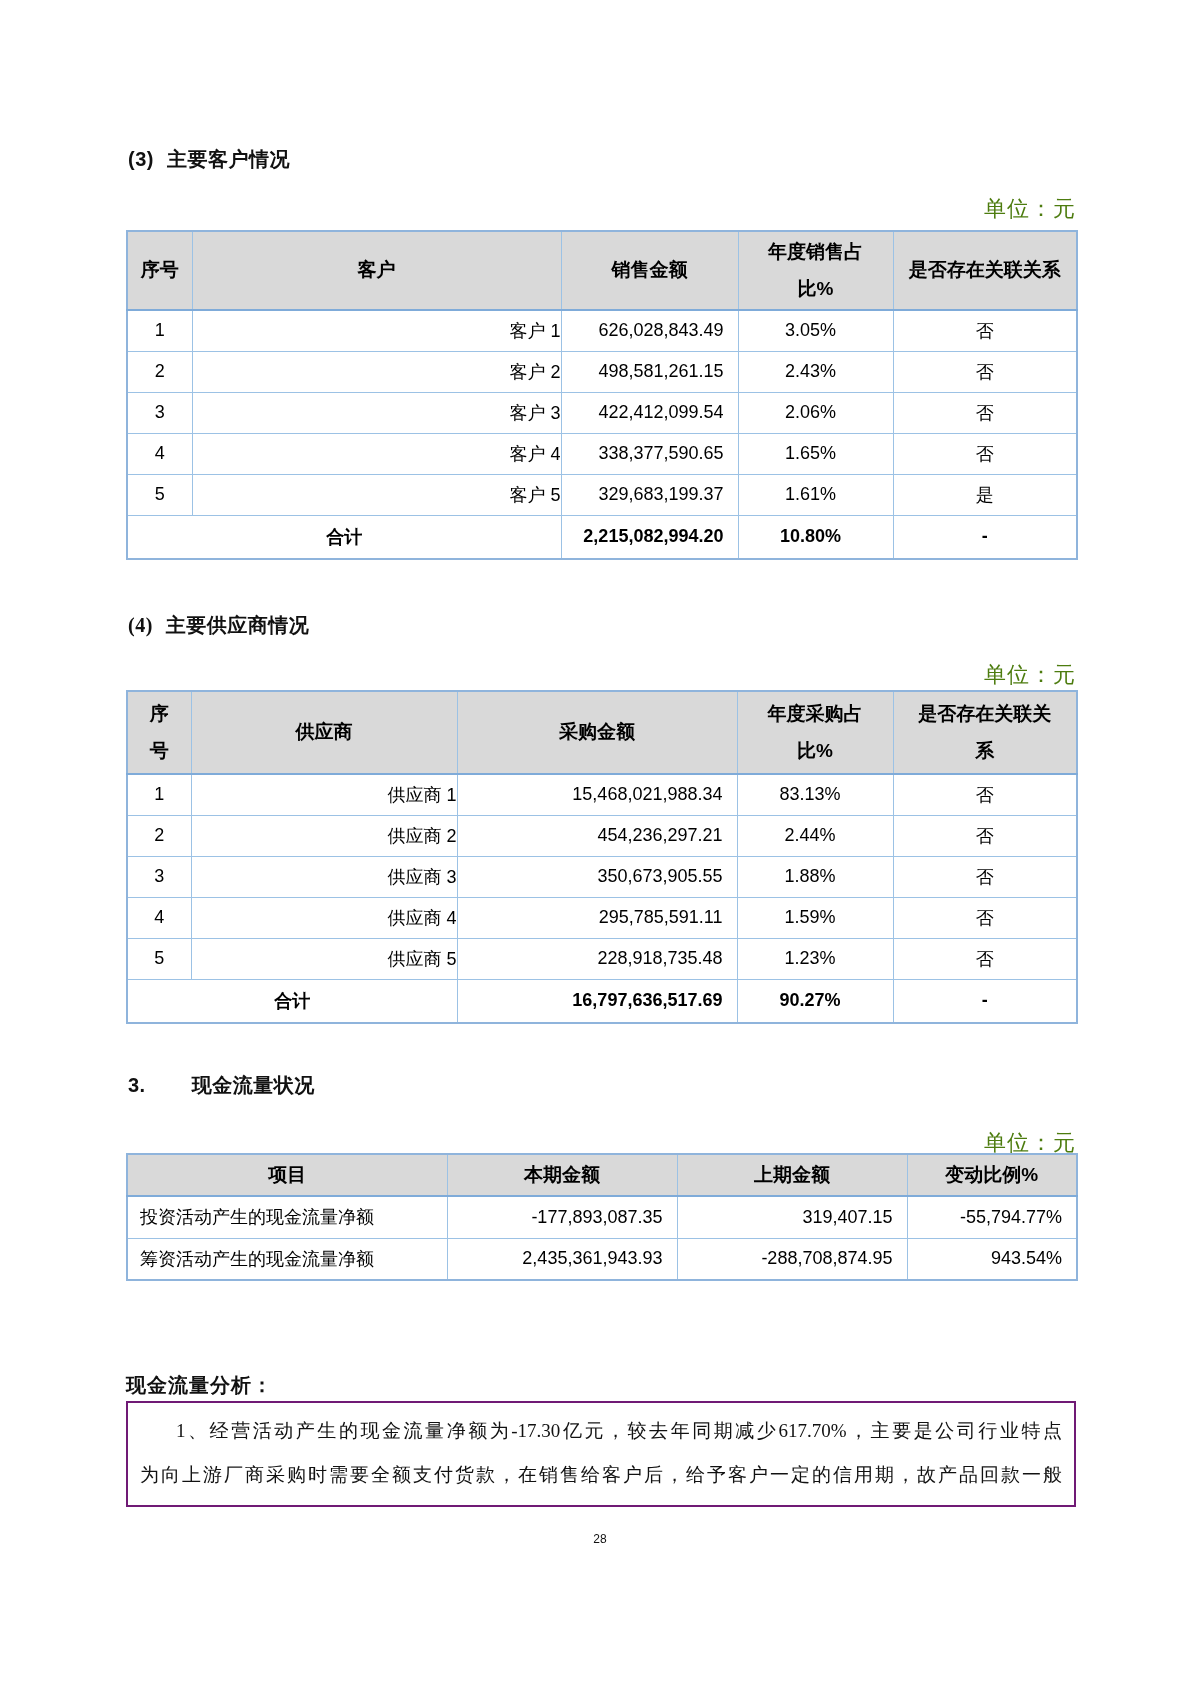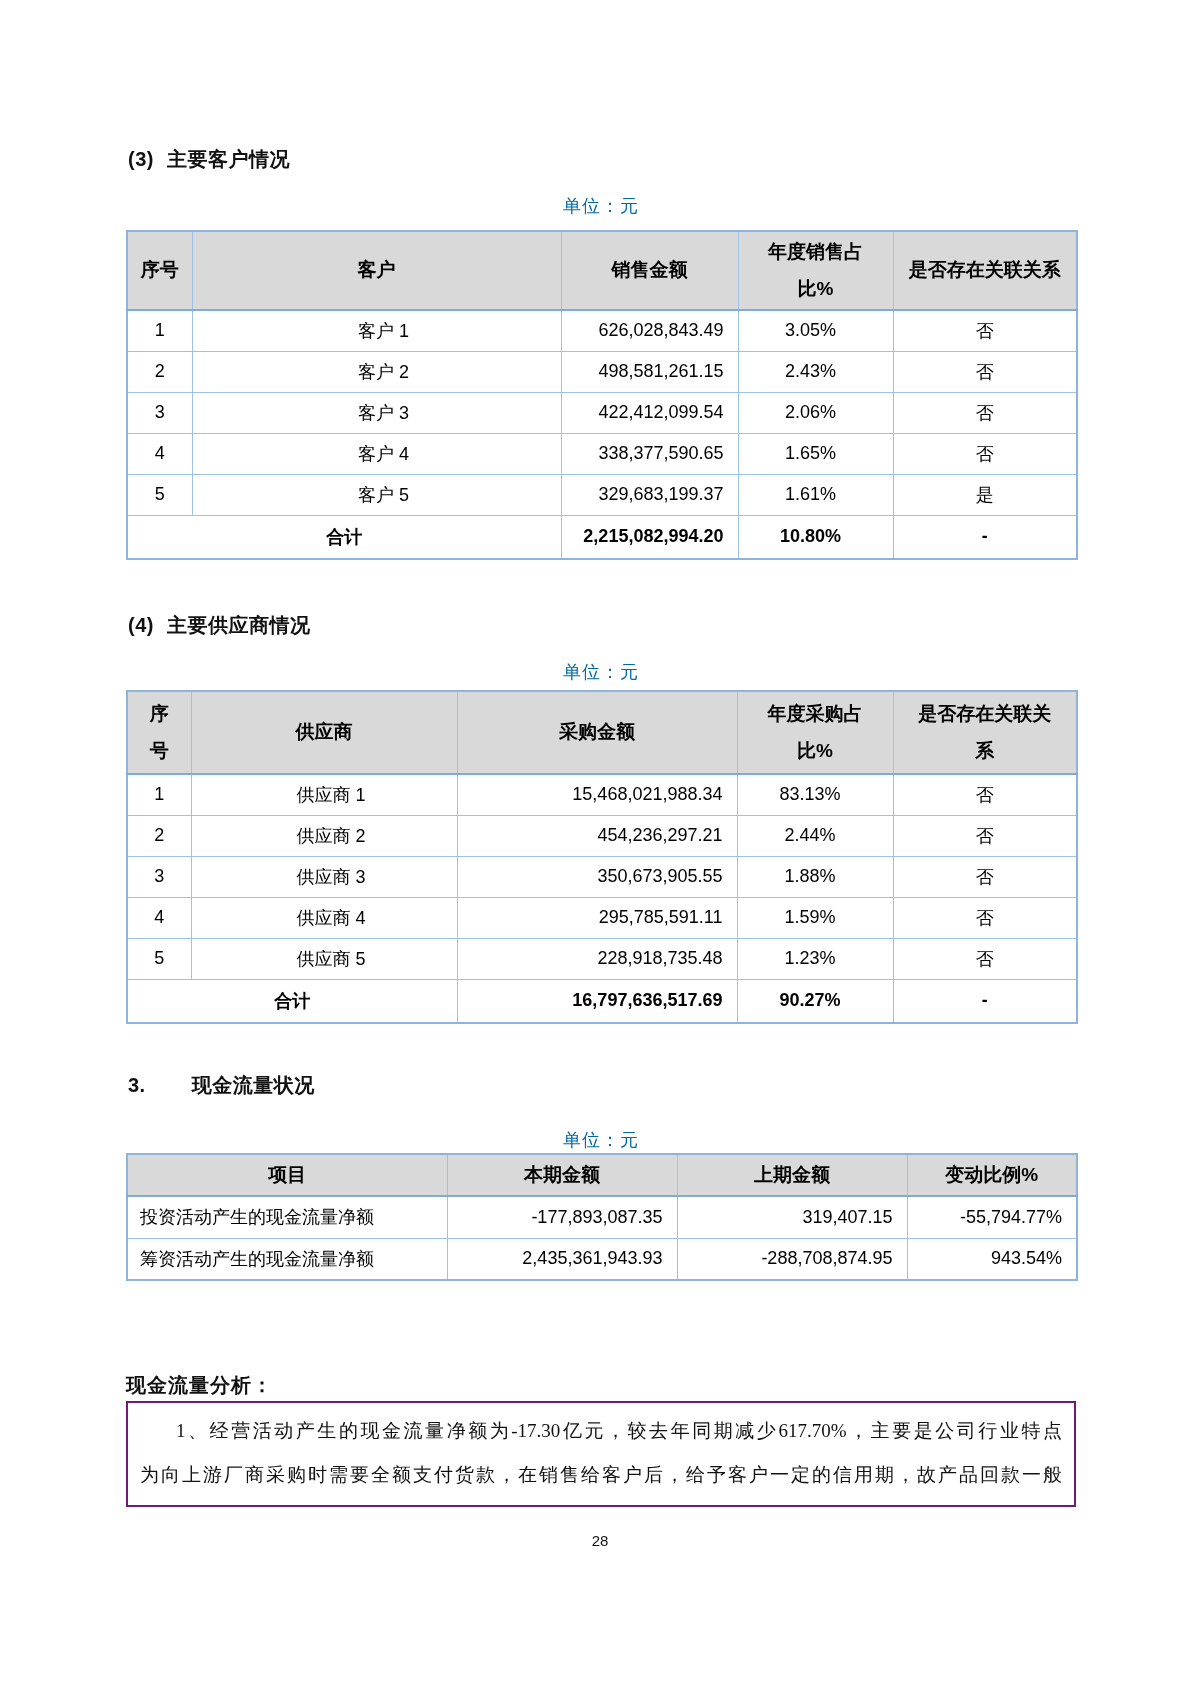--- a/index.html
+++ b/index.html
@@ -8,21 +8,21 @@
     position:relative; width:1200px; height:1696px; background:#ffffff;
     font-family:"Liberation Sans","DejaVu Sans",sans-serif; color:#000;
     overflow:hidden;
   }
   .abs { position:absolute; }
 
   .sec-heading { font-size:20px; font-weight:bold; color:#111; letter-spacing:0.5px; }
   .sec-heading .num { display:inline-block; margin-right:13px; }
   .sec-heading .num.wide { margin-right:46px; }
 
-  .unit-line { width:950px; text-align:center; font-size:18px; color:#0369a1; letter-spacing:1px; }
+  .unit-line { width:950px; text-align:right; font-size:22px; color:#4d7c0f; letter-spacing:1px; }
 
   table.doc {
     border-collapse:collapse; table-layout:fixed; width:950px;
     border:2px solid #8FB4DC;
   }
   table.doc th, table.doc td {
     border:1px solid #9CC2E5; vertical-align:middle; overflow:hidden;
   }
   table.doc th {
     background:#D9D9D9; font-weight:bold; font-size:19px;
@@ -31,37 +31,37 @@
   table.doc td { font-size:18px; background:#fff; }
   .hl { display:block; line-height:1.9; }
   tr.hdr1 { height:79px; }
   tr.hdr2 { height:83px; }
   tr.hdr3 { height:42px; }
   tr.row  { height:41px; }
   tr.row3 { height:42px; }
   tr.total { height:44px; }
   tr.total td { font-weight:bold; }
   td.c { text-align:center; }
-  td.l { text-align:center; padding-left:14px; }
+  td.l { text-align:right; padding-left:14px; }
   td.r { text-align:right; padding-right:14px; }
   td.rp { text-align:center; padding-right:10px; }
   td.l3 { text-align:left; padding-left:12px; }
   td.r3 { text-align:right; padding-right:14px; }
 
   .ana-heading { font-size:20px; font-weight:bold; color:#111; letter-spacing:1px; }
   .ana-box {
     width:950px; border:2px solid #701a75; background:#fff;
     padding:6px 12px 8px 12px;
     font-family:"Liberation Serif","DejaVu Serif",serif;
     font-size:19px; color:#111; line-height:44px;
   }
   .ana-line { text-align:justify; text-align-last:justify; }
   .ana-line.first { text-indent:36px; }
 
-  .page-num { width:1200px; text-align:center; font-size:15px; color:#111; }
+  .page-num { width:1200px; text-align:center; font-size:12px; color:#111; }
 </style>
 </head>
 <body>
 
 <div class="page">
 
   <div class="abs sec-heading" style="left:128px; top:146px;">
     <span class="num">(3)</span><span>主要客户情况</span>
   </div>
   <div class="abs unit-line" style="left:126px; top:194px;">单位：元</div>
@@ -130,21 +130,21 @@
     </tr>
     <tr class="total">
       <td class="c" colspan="2">合计</td>
       <td class="r">2,215,082,994.20</td>
       <td class="rp">10.80%</td>
       <td class="c">-</td>
     </tr>
   </tbody>
     </table>
 
-  <div class="abs sec-heading" style="left:128px; top:612px;">
+  <div class="abs sec-heading" style="left:128px; top:612px;font-family:Liberation Serif, serif;">
     <span class="num">(4)</span><span>主要供应商情况</span>
   </div>
   <div class="abs unit-line" style="left:126px; top:660px;">单位：元</div>
 
   <table class="doc abs" style="left:126px; top:690px;">
     <colgroup>
         <col style="width:64px">
         <col style="width:266px">
         <col style="width:280px">
         <col style="width:156px">

